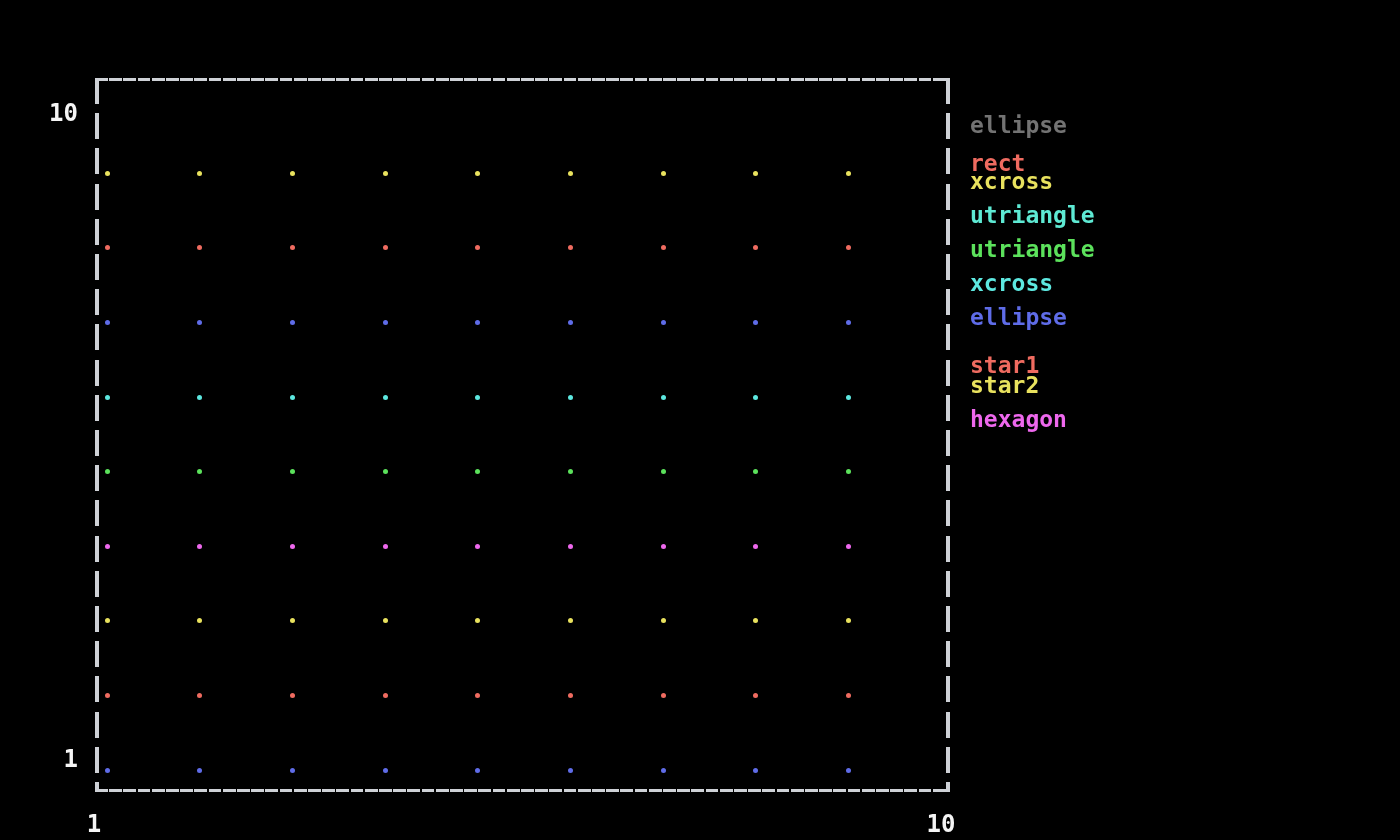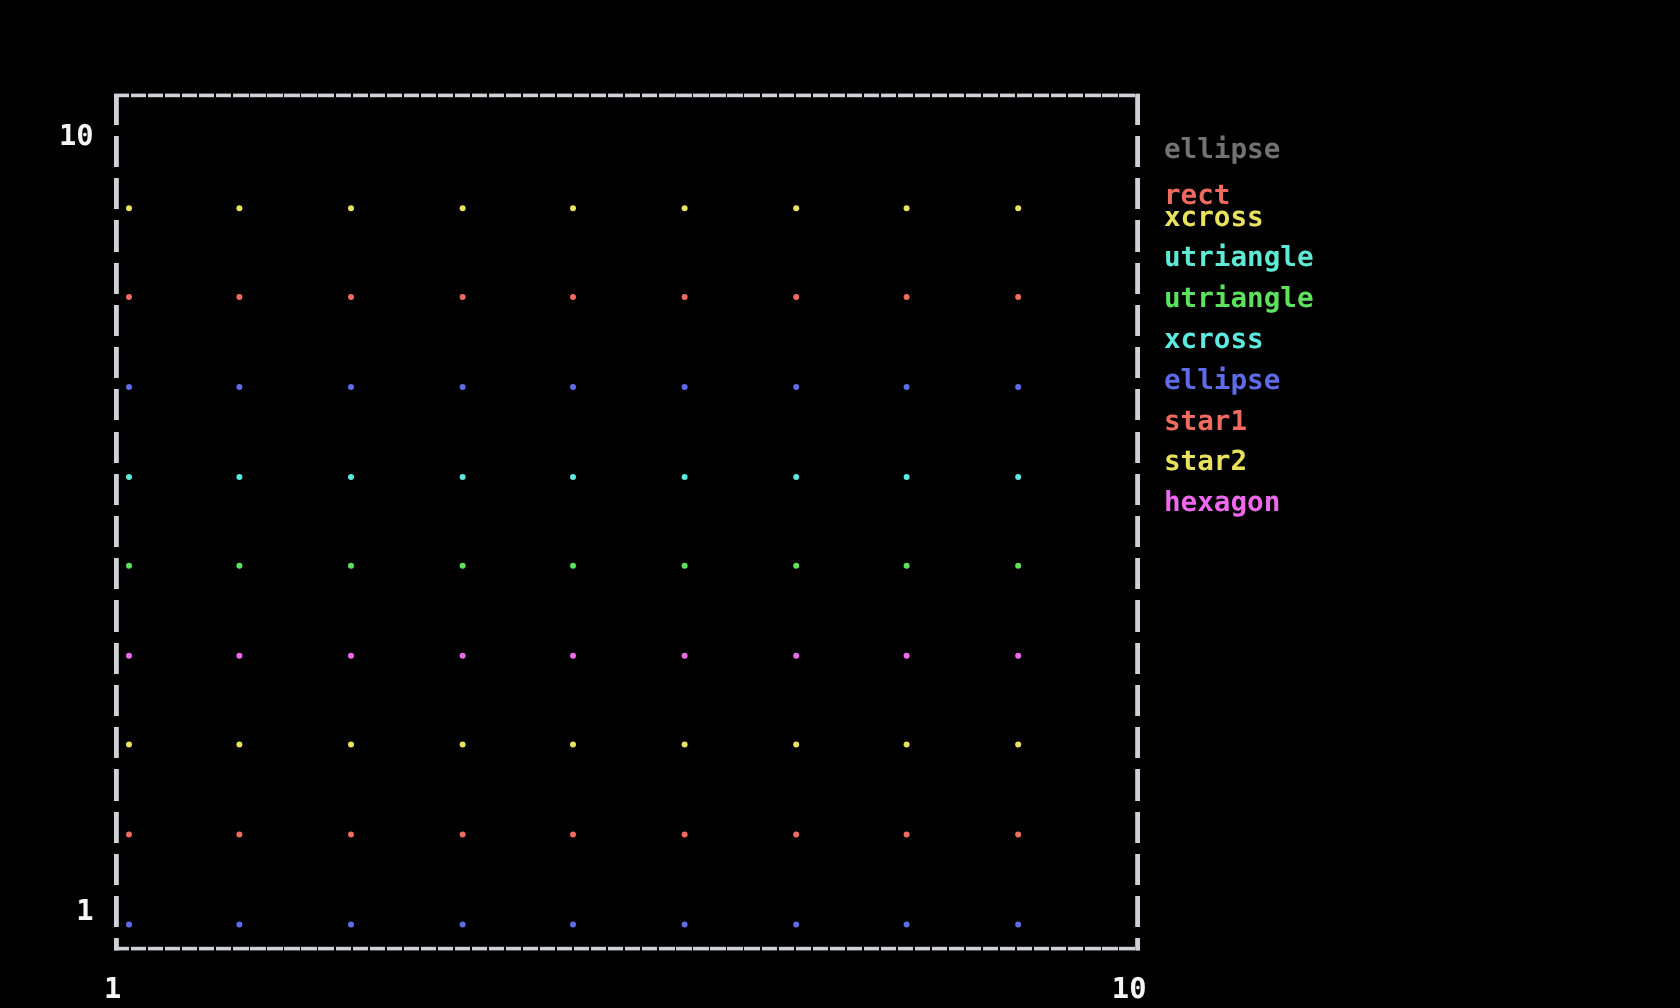--- a/index.html
+++ b/index.html
@@ -152,17 +152,17 @@
       <div class="dot" style="left: 848.6px; top: 173.2px; background: rgb(233, 226, 94);"></div>
     </div>
   <div id="legend-layer">
       <div class="legend-item" style="top: 108px; color: #737373;">ellipse</div>
       <div class="legend-item" style="top: 130px; color: rgb(239, 107, 96); margin-top: 16px;">rect</div>
       <div class="legend-item" style="top: 164px; color: rgb(233, 226, 94);">xcross</div>
       <div class="legend-item" style="top: 198px; color: #5eead4;">utriangle</div>
       <div class="legend-item" style="top: 232px; color: rgb(92, 226, 92);">utriangle</div>
       <div class="legend-item" style="top: 266px; color: rgb(93, 232, 224);">xcross</div>
       <div class="legend-item" style="top: 300px; color: rgb(95, 108, 232);">ellipse</div>
-      <div class="legend-item" style="top: 334px; color: rgb(239, 107, 96);">star1</div>
+      <div class="legend-item" style="top: 348px; color: rgb(239, 107, 96);">star1</div>
       <div class="legend-item" style="top: 368px; color: rgb(233, 226, 94);">star2</div>
       <div class="legend-item" style="top: 402px; color: rgb(238, 104, 237);">hexagon</div>
     </div>
 </div>
 
 </body></html>

